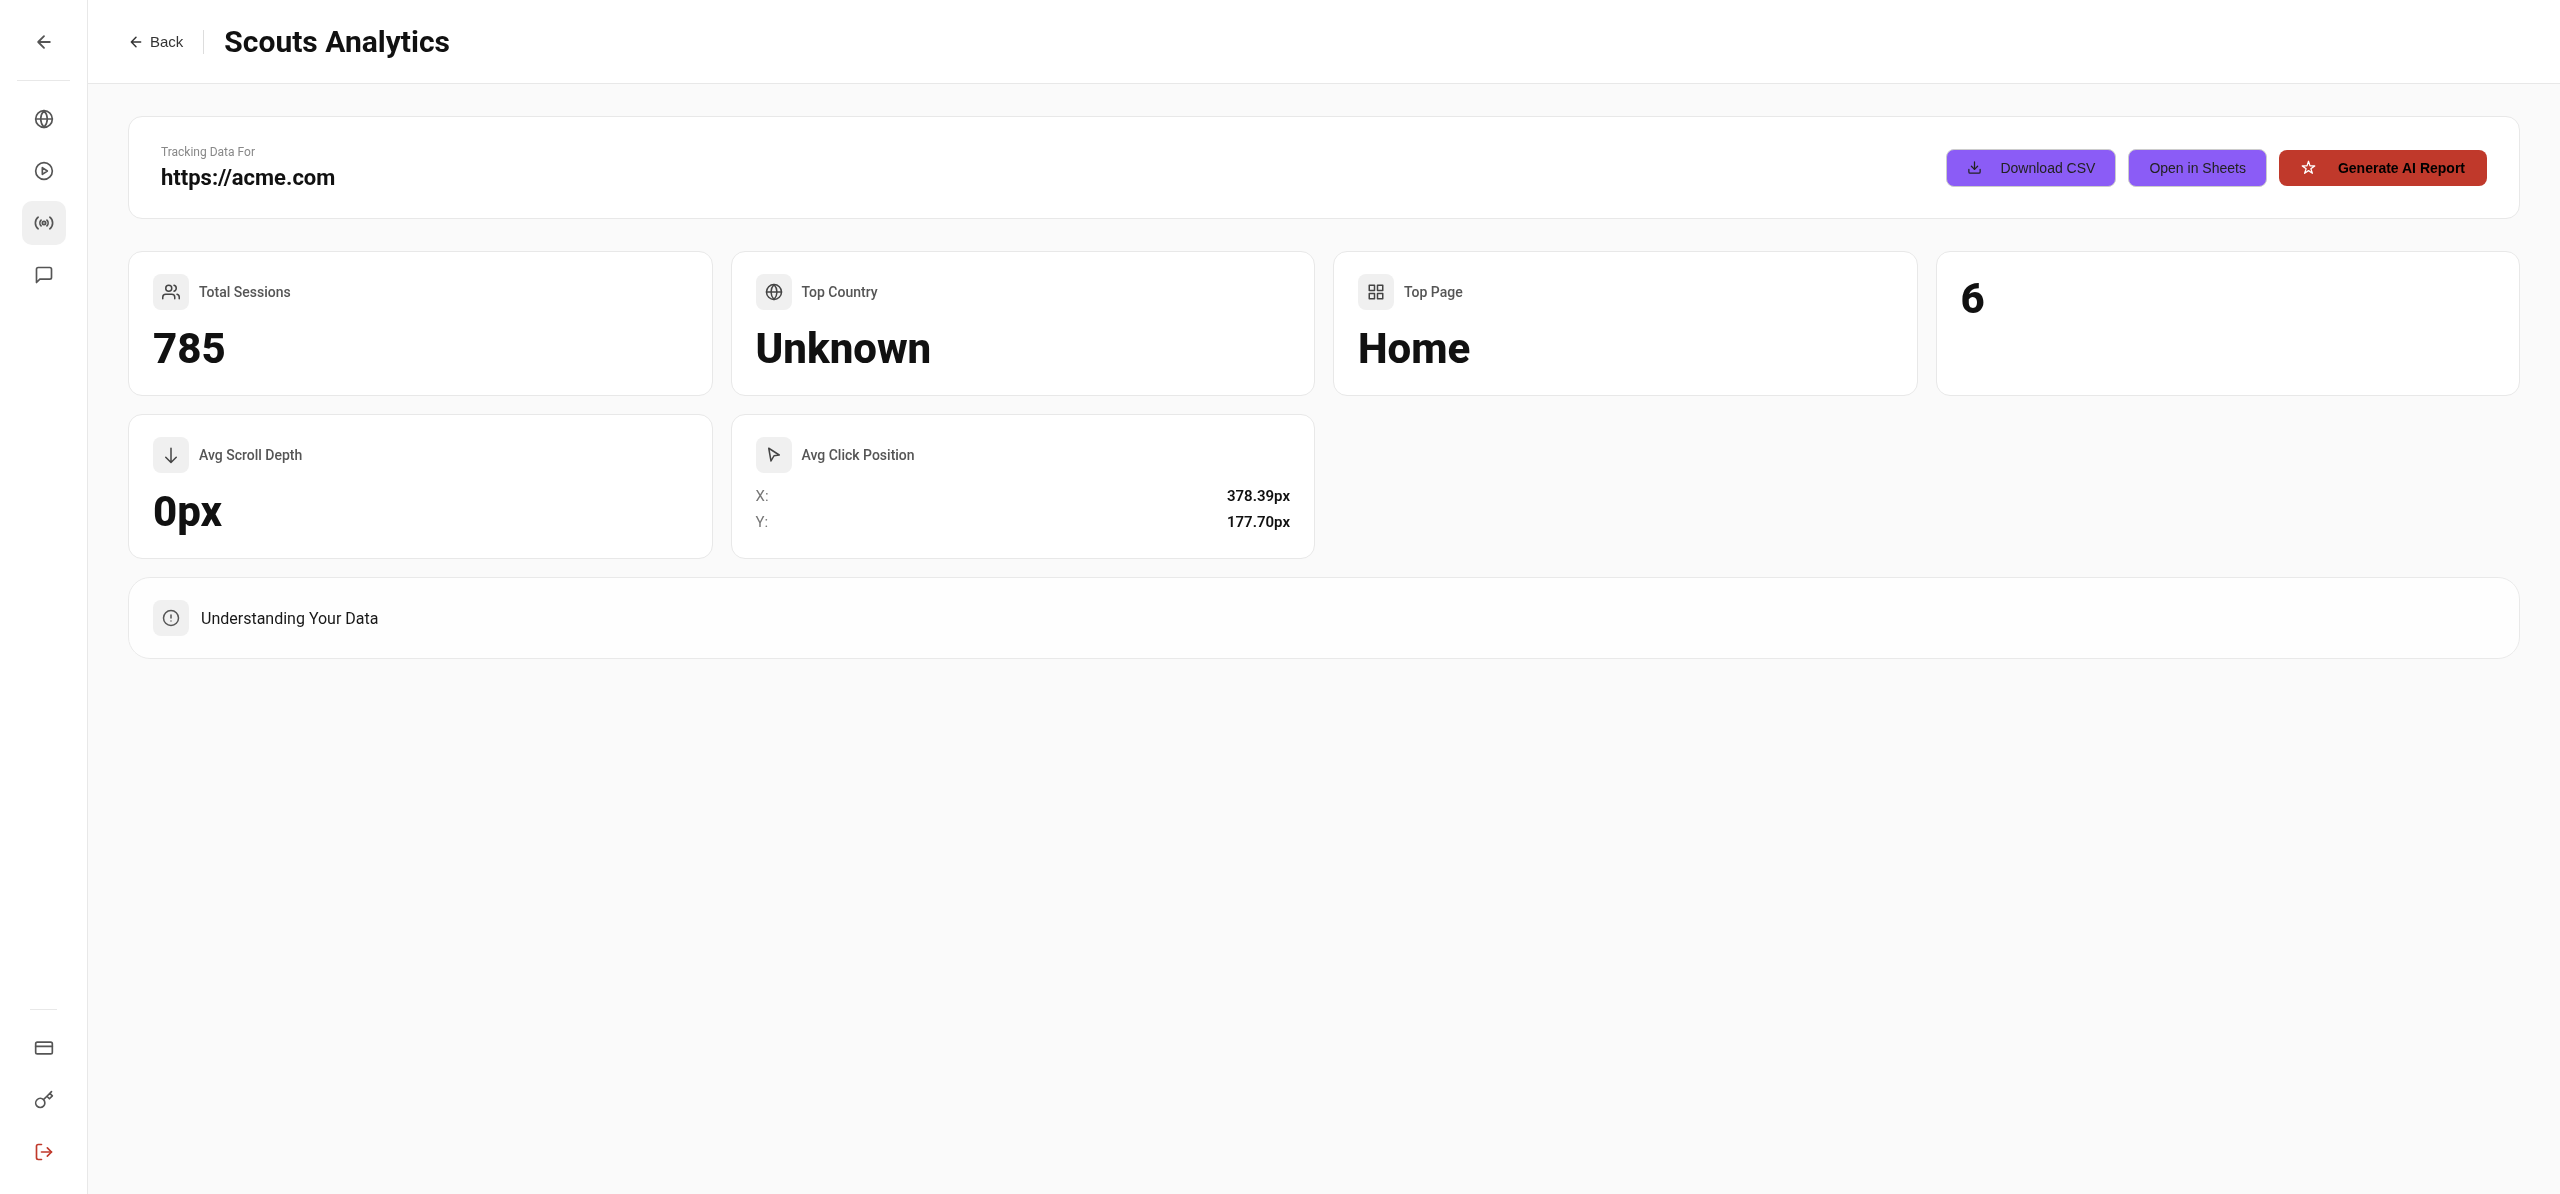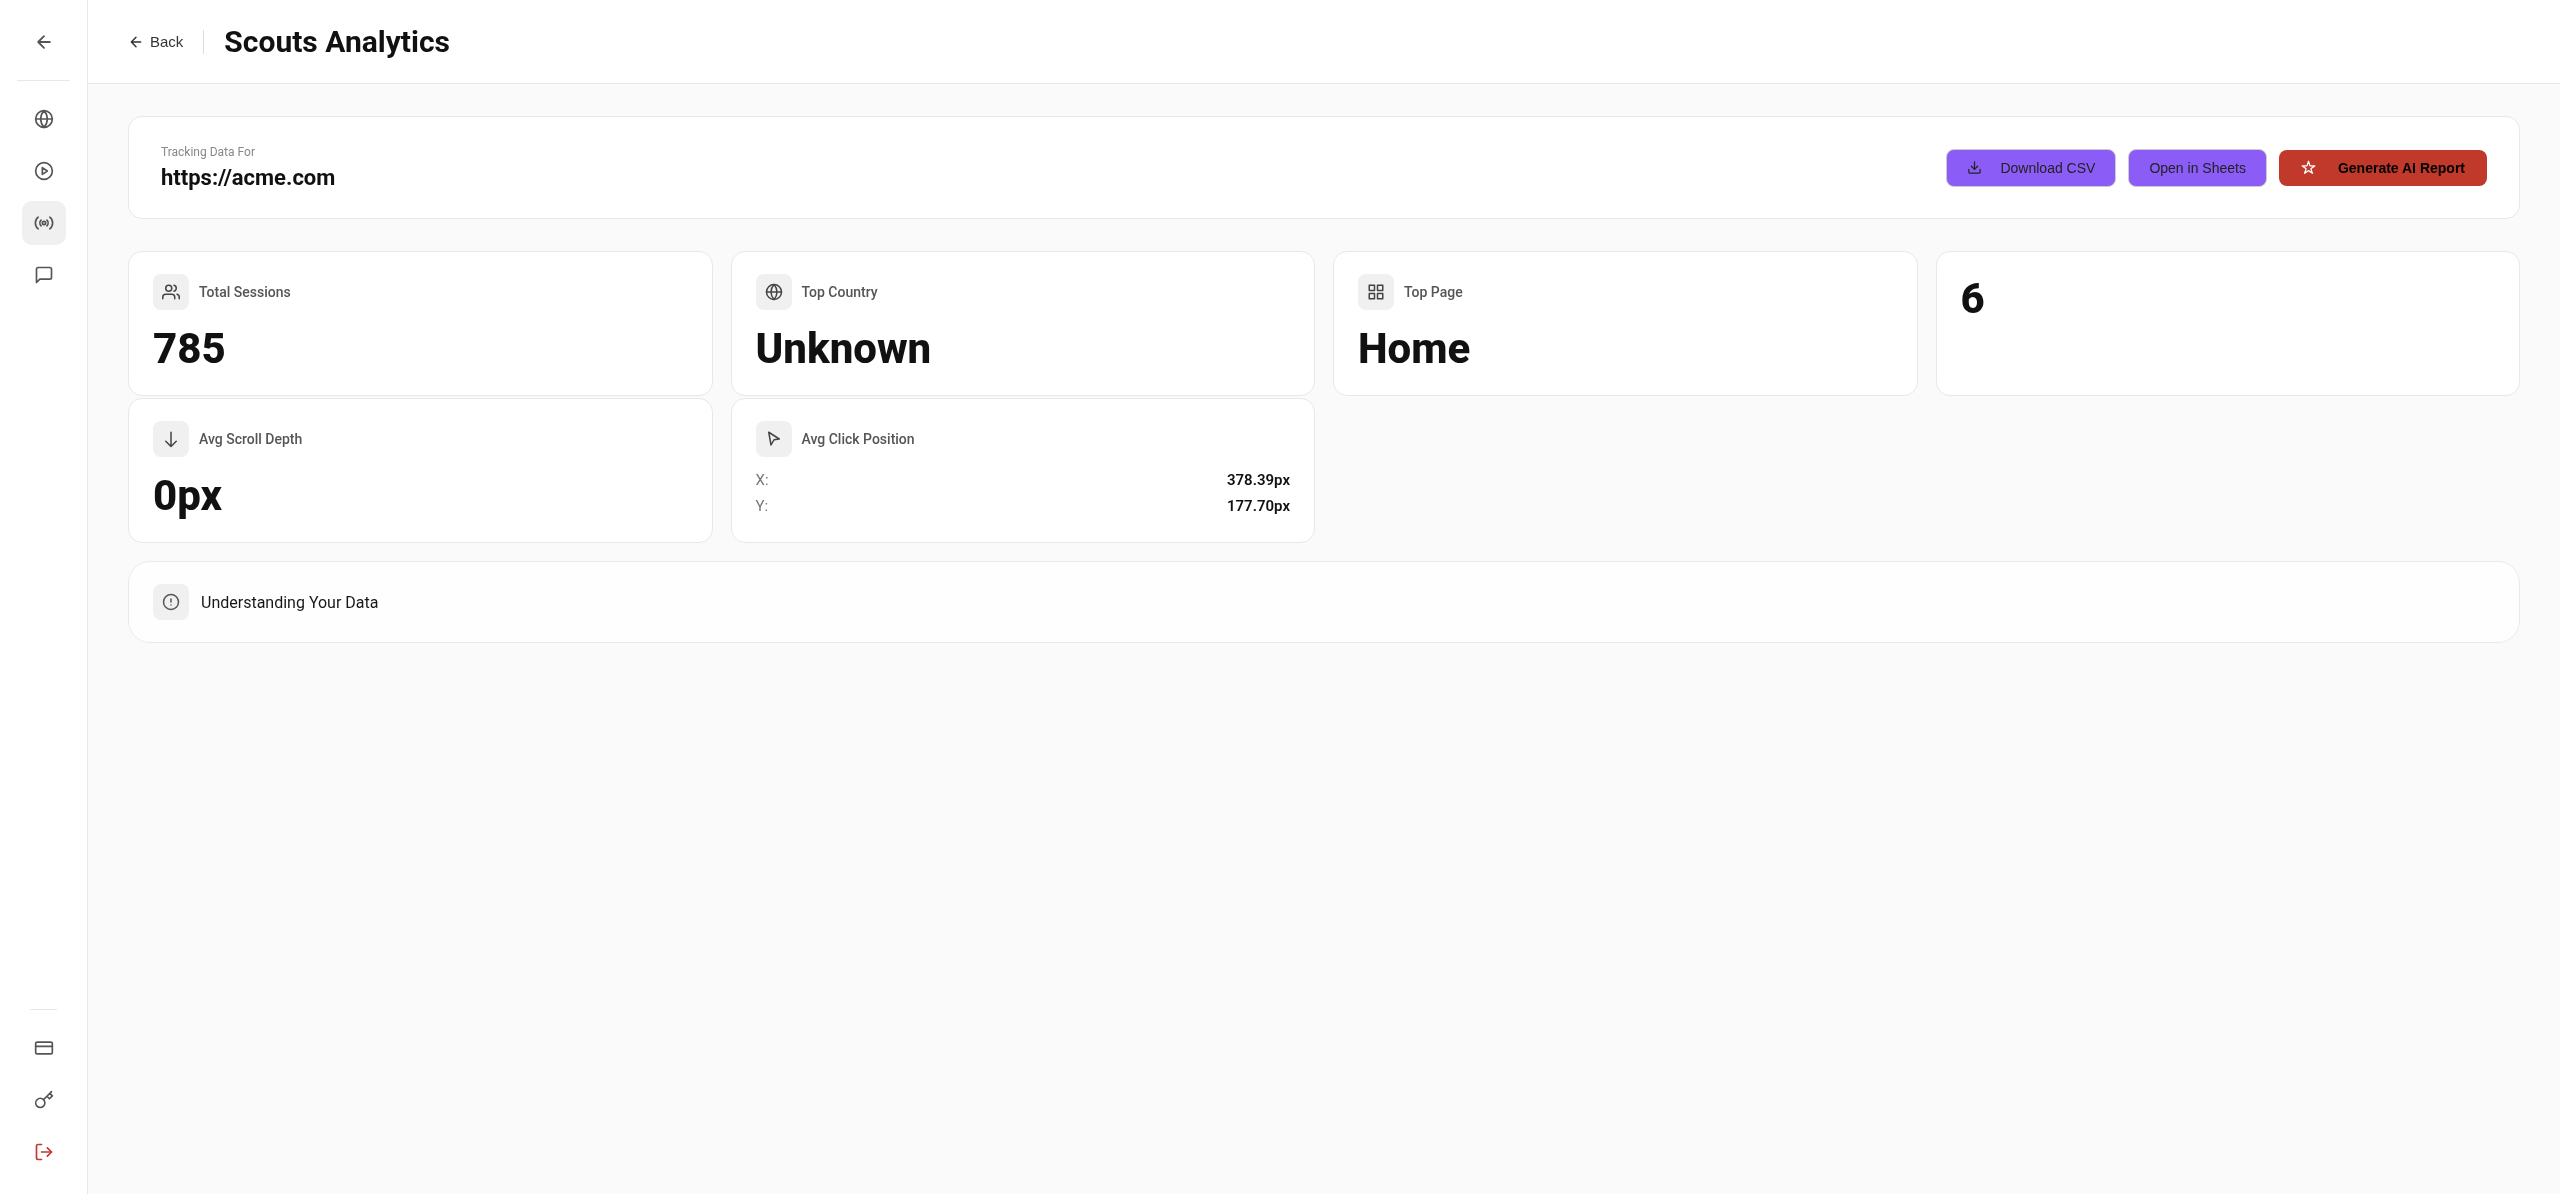--- a/index.html
+++ b/index.html
@@ -149,21 +149,21 @@
       align-items: center;
       gap: 22px;
       text-align: center;
     }
 
     
     .stats-grid {
       display: grid;
       grid-template-columns: repeat(4, 1fr);
       gap: 18px;
-      margin-bottom: 2px;
+      margin-bottom: 18px;
     }
     .stat-card {
       background: #fff;
       border: 1px solid #e8e8e8;
       border-radius: 14px;
       padding: 22px 24px;
       display: flex;
       flex-direction: column;
       gap: 14px;
     }

